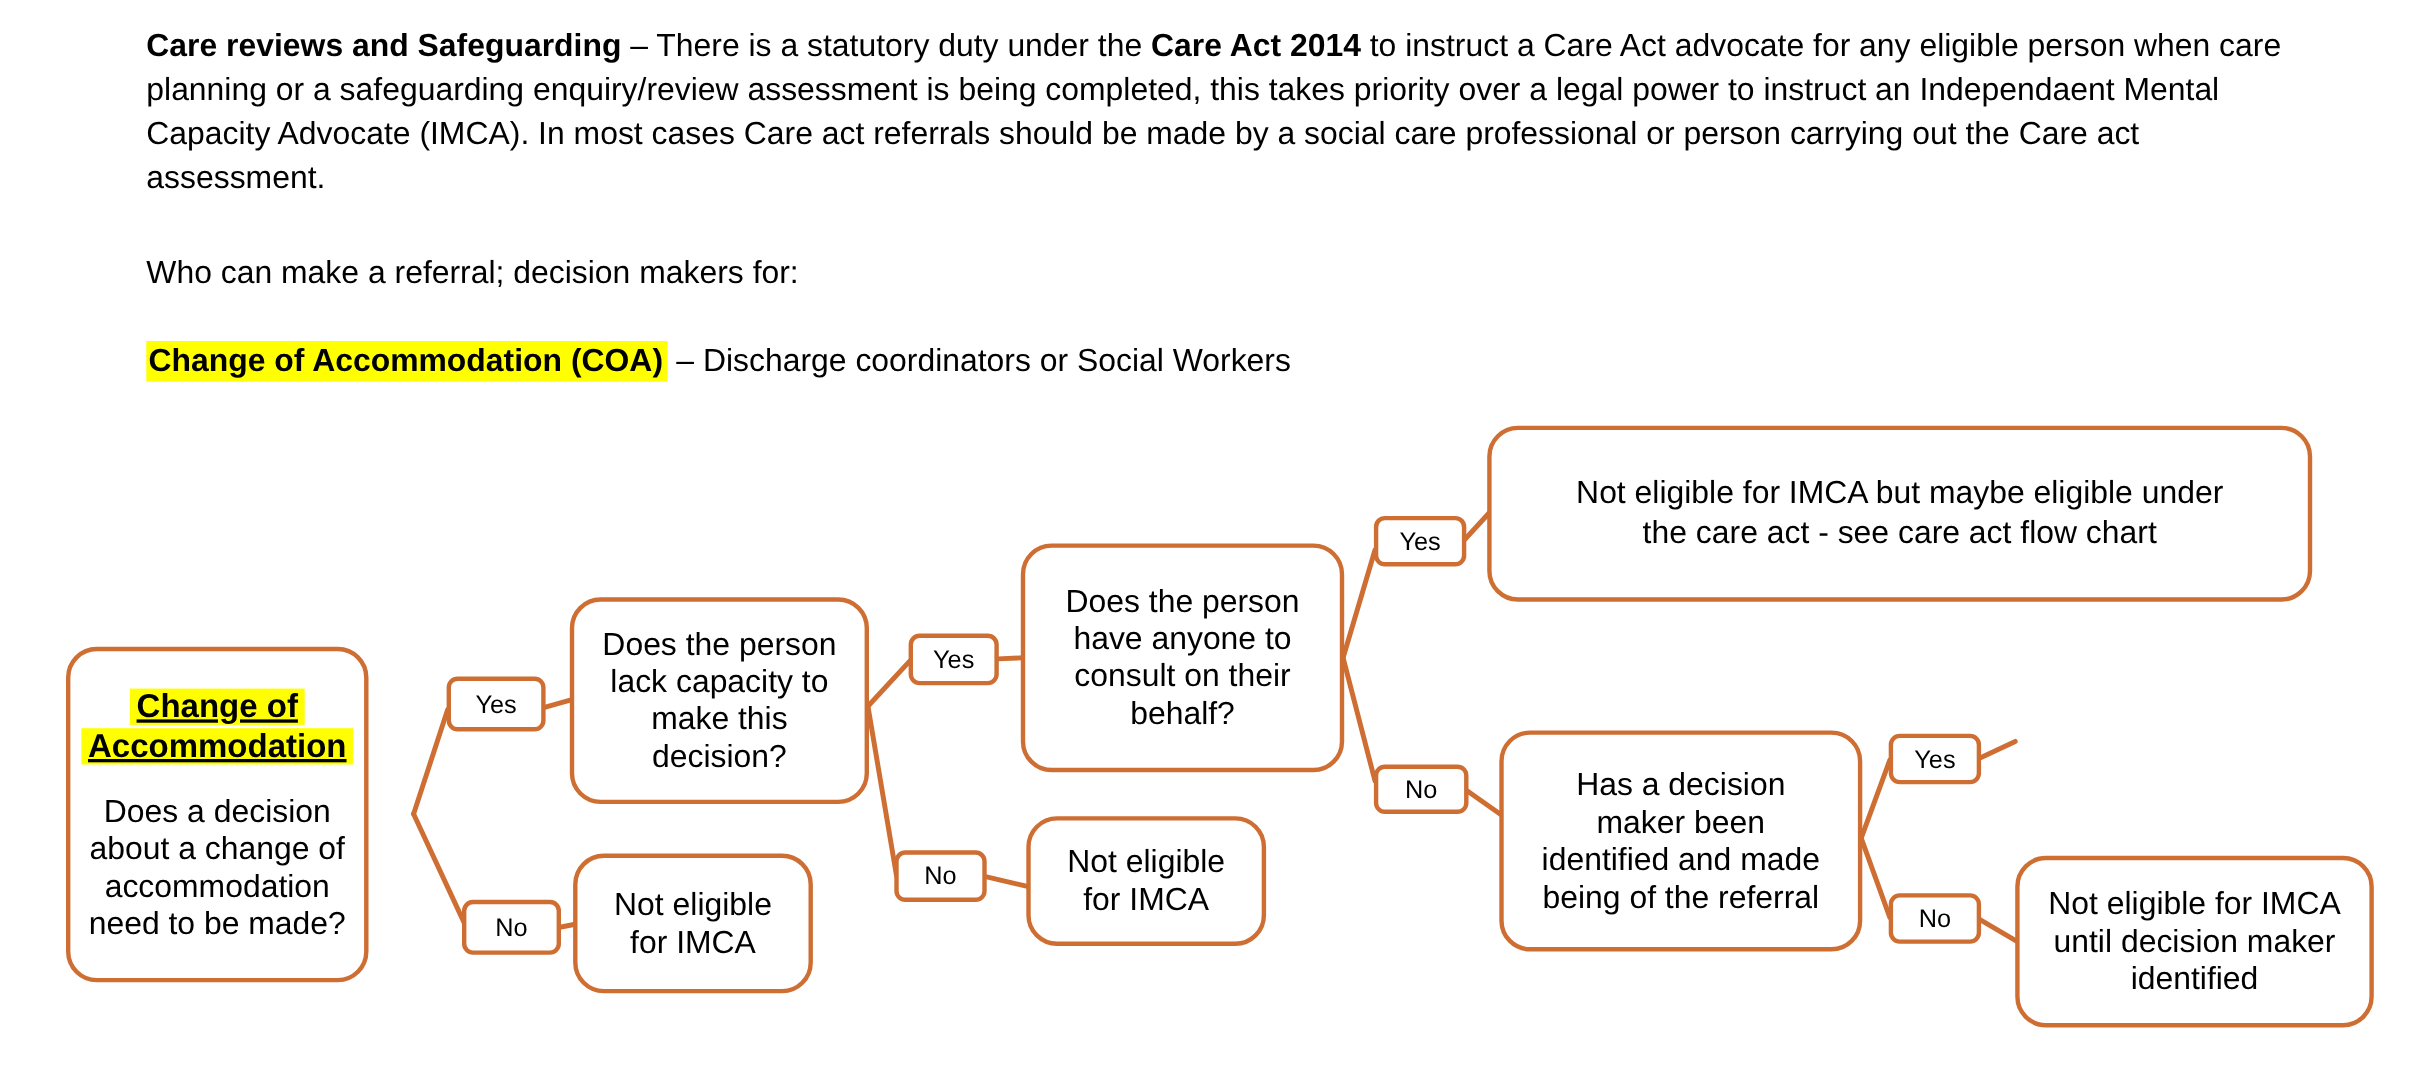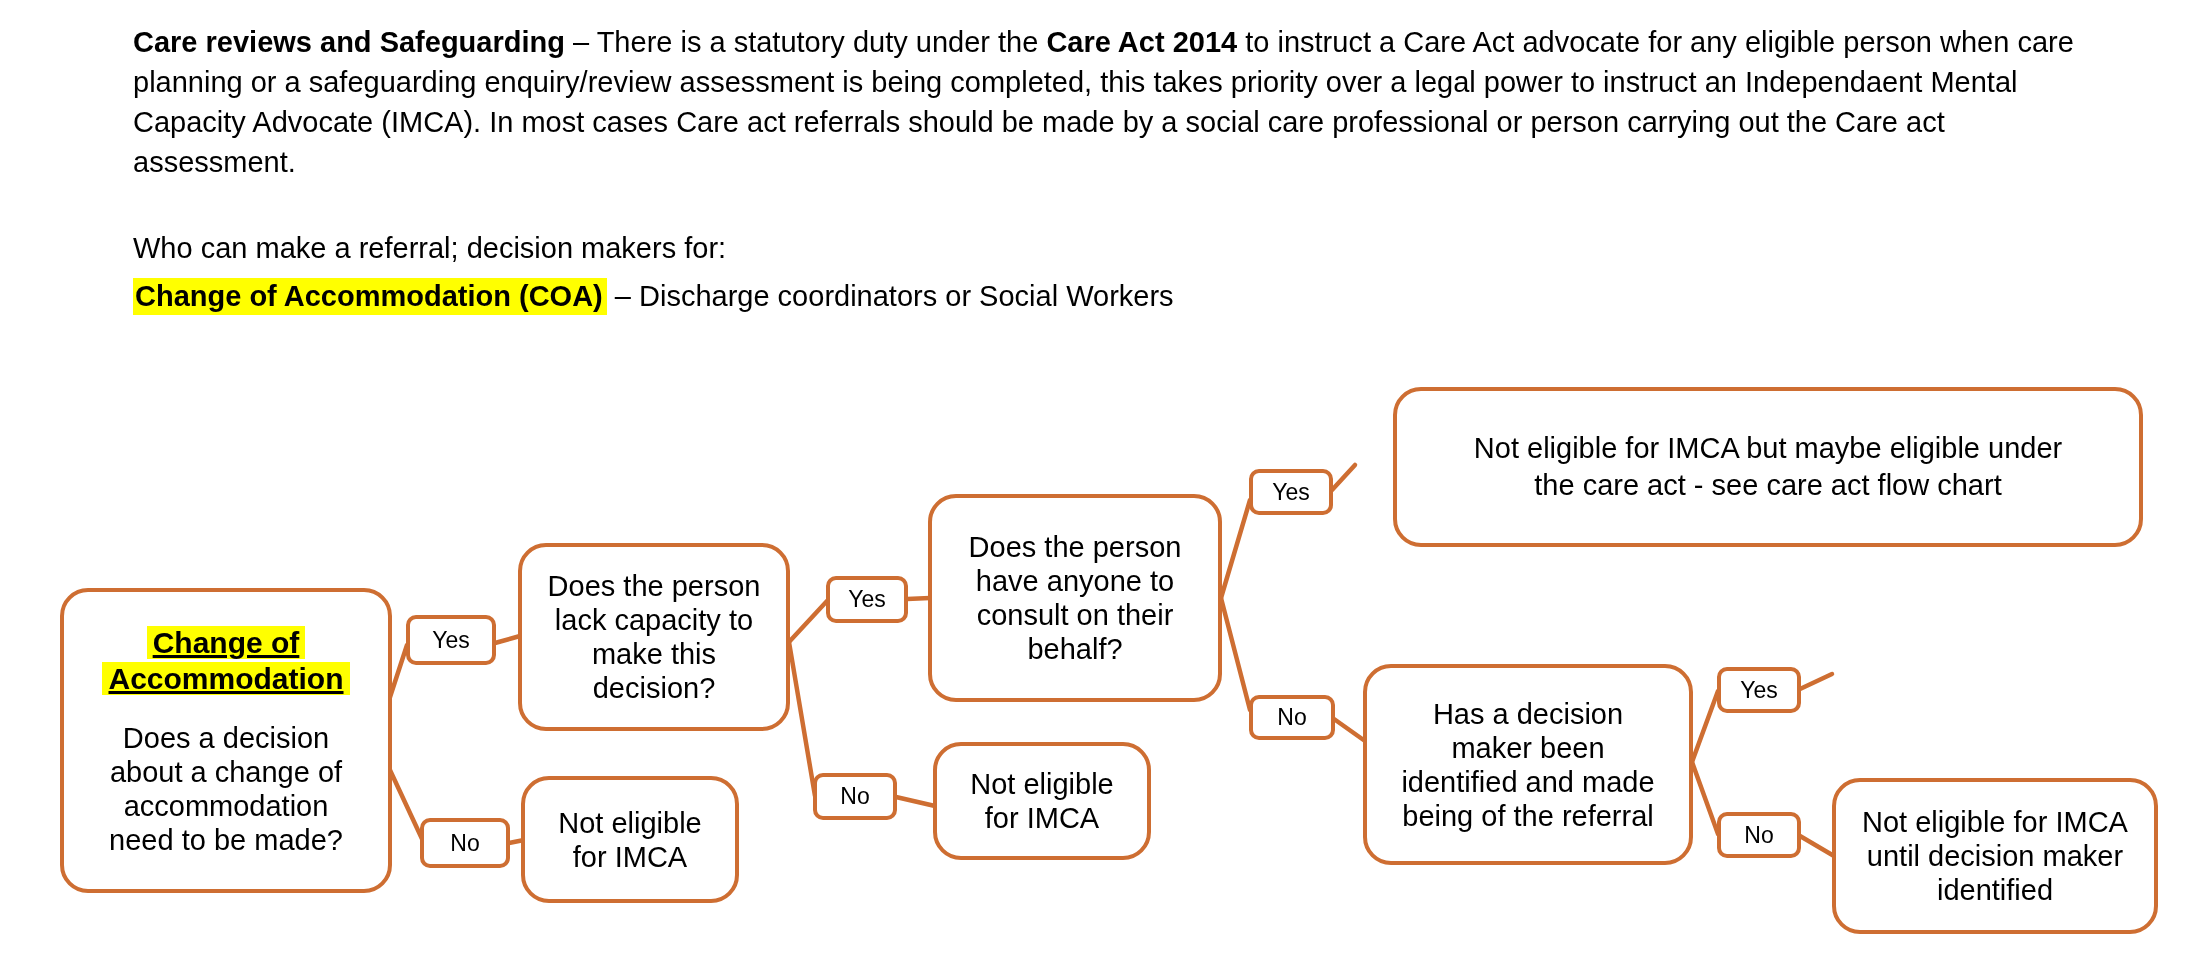--- a/index.html
+++ b/index.html
@@ -19,21 +19,21 @@
   
   .intro{
     position:absolute;left:133px;top:22px;width:1945px;
   }
   .para{
     margin:0;
     font-size:29px;line-height:40px;
     color:var(--ink);
   }
   .para.who{margin-top:46px;}
-  .para.coa{margin-top:8px;}
+  .para.coa{margin-top:40px;}
   .hl{
     background:var(--yellow);
     padding:2px 4px 3px 2px;
     -webkit-box-decoration-break:clone;
     box-decoration-break:clone;
   }
   b{font-weight:bold;}
   
   .flow{position:absolute;inset:0;}
   svg.connectors{position:absolute;left:0;top:0;}
@@ -63,21 +63,21 @@
     font-weight:bold;
     font-size:30px;line-height:36px;
     text-decoration:underline;
     background:var(--yellow);
     padding:0 6px;
     white-space:pre-line;
     -webkit-box-decoration-break:clone;
     box-decoration-break:clone;
   }
   .coa-q{margin-top:24px;}
-  .careact{line-height:37px;margin-left:41px;}
+  .careact{line-height:37px;}
 </style>
 </head>
 <body>
 
 <div class="intro">
   <p class="para"><b>Care reviews and Safeguarding</b><span> – There is a statutory duty under the </span><b>Care Act 2014</b><span> to instruct a Care Act advocate for any eligible person when care planning or a safeguarding enquiry/review assessment is being completed, this takes priority over a legal power to instruct an Independaent Mental Capacity Advocate (IMCA). In most cases Care act referrals should be made by a social care professional or person carrying out the Care act assessment.</span></p>
   <p class="para who">Who can make a referral; decision makers for:</p>
   <p class="para coa"><b class="hl">Change of Accommodation (COA)</b><span> – Discharge coordinators or Social Workers</span></p>
 </div>
 
@@ -99,21 +99,21 @@
     <line x1="1221" y1="598" x2="1250" y2="710"></line>
     <line x1="1332" y1="490" x2="1355" y2="465"></line>
     <line x1="1334" y1="719" x2="1365" y2="741"></line>
 
     <line x1="1692" y1="762" x2="1718" y2="691"></line>
     <line x1="1692" y1="762" x2="1718" y2="834"></line>
     <line x1="1800" y1="689" x2="1832" y2="674"></line>
     <line x1="1800" y1="836" x2="1834" y2="856"></line>
   </svg>
 
-  <div class="node" style="left:60px;top:588px;width:332px;height:305px;">
+  <div class="node" style="left:60px;top:588px;width:275px;height:305px;">
     <div><span class="coa-title">Change of
 Accommodation</span></div>
     <div class="coa-q">Does a decision
 about a change of
 accommodation
 need to be made?</div>
   </div>
 
   <div class="label" style="left:406px;top:615px;width:90px;height:50px;">Yes</div>
   <div class="label" style="left:420px;top:818px;width:90px;height:50px;">No</div>

